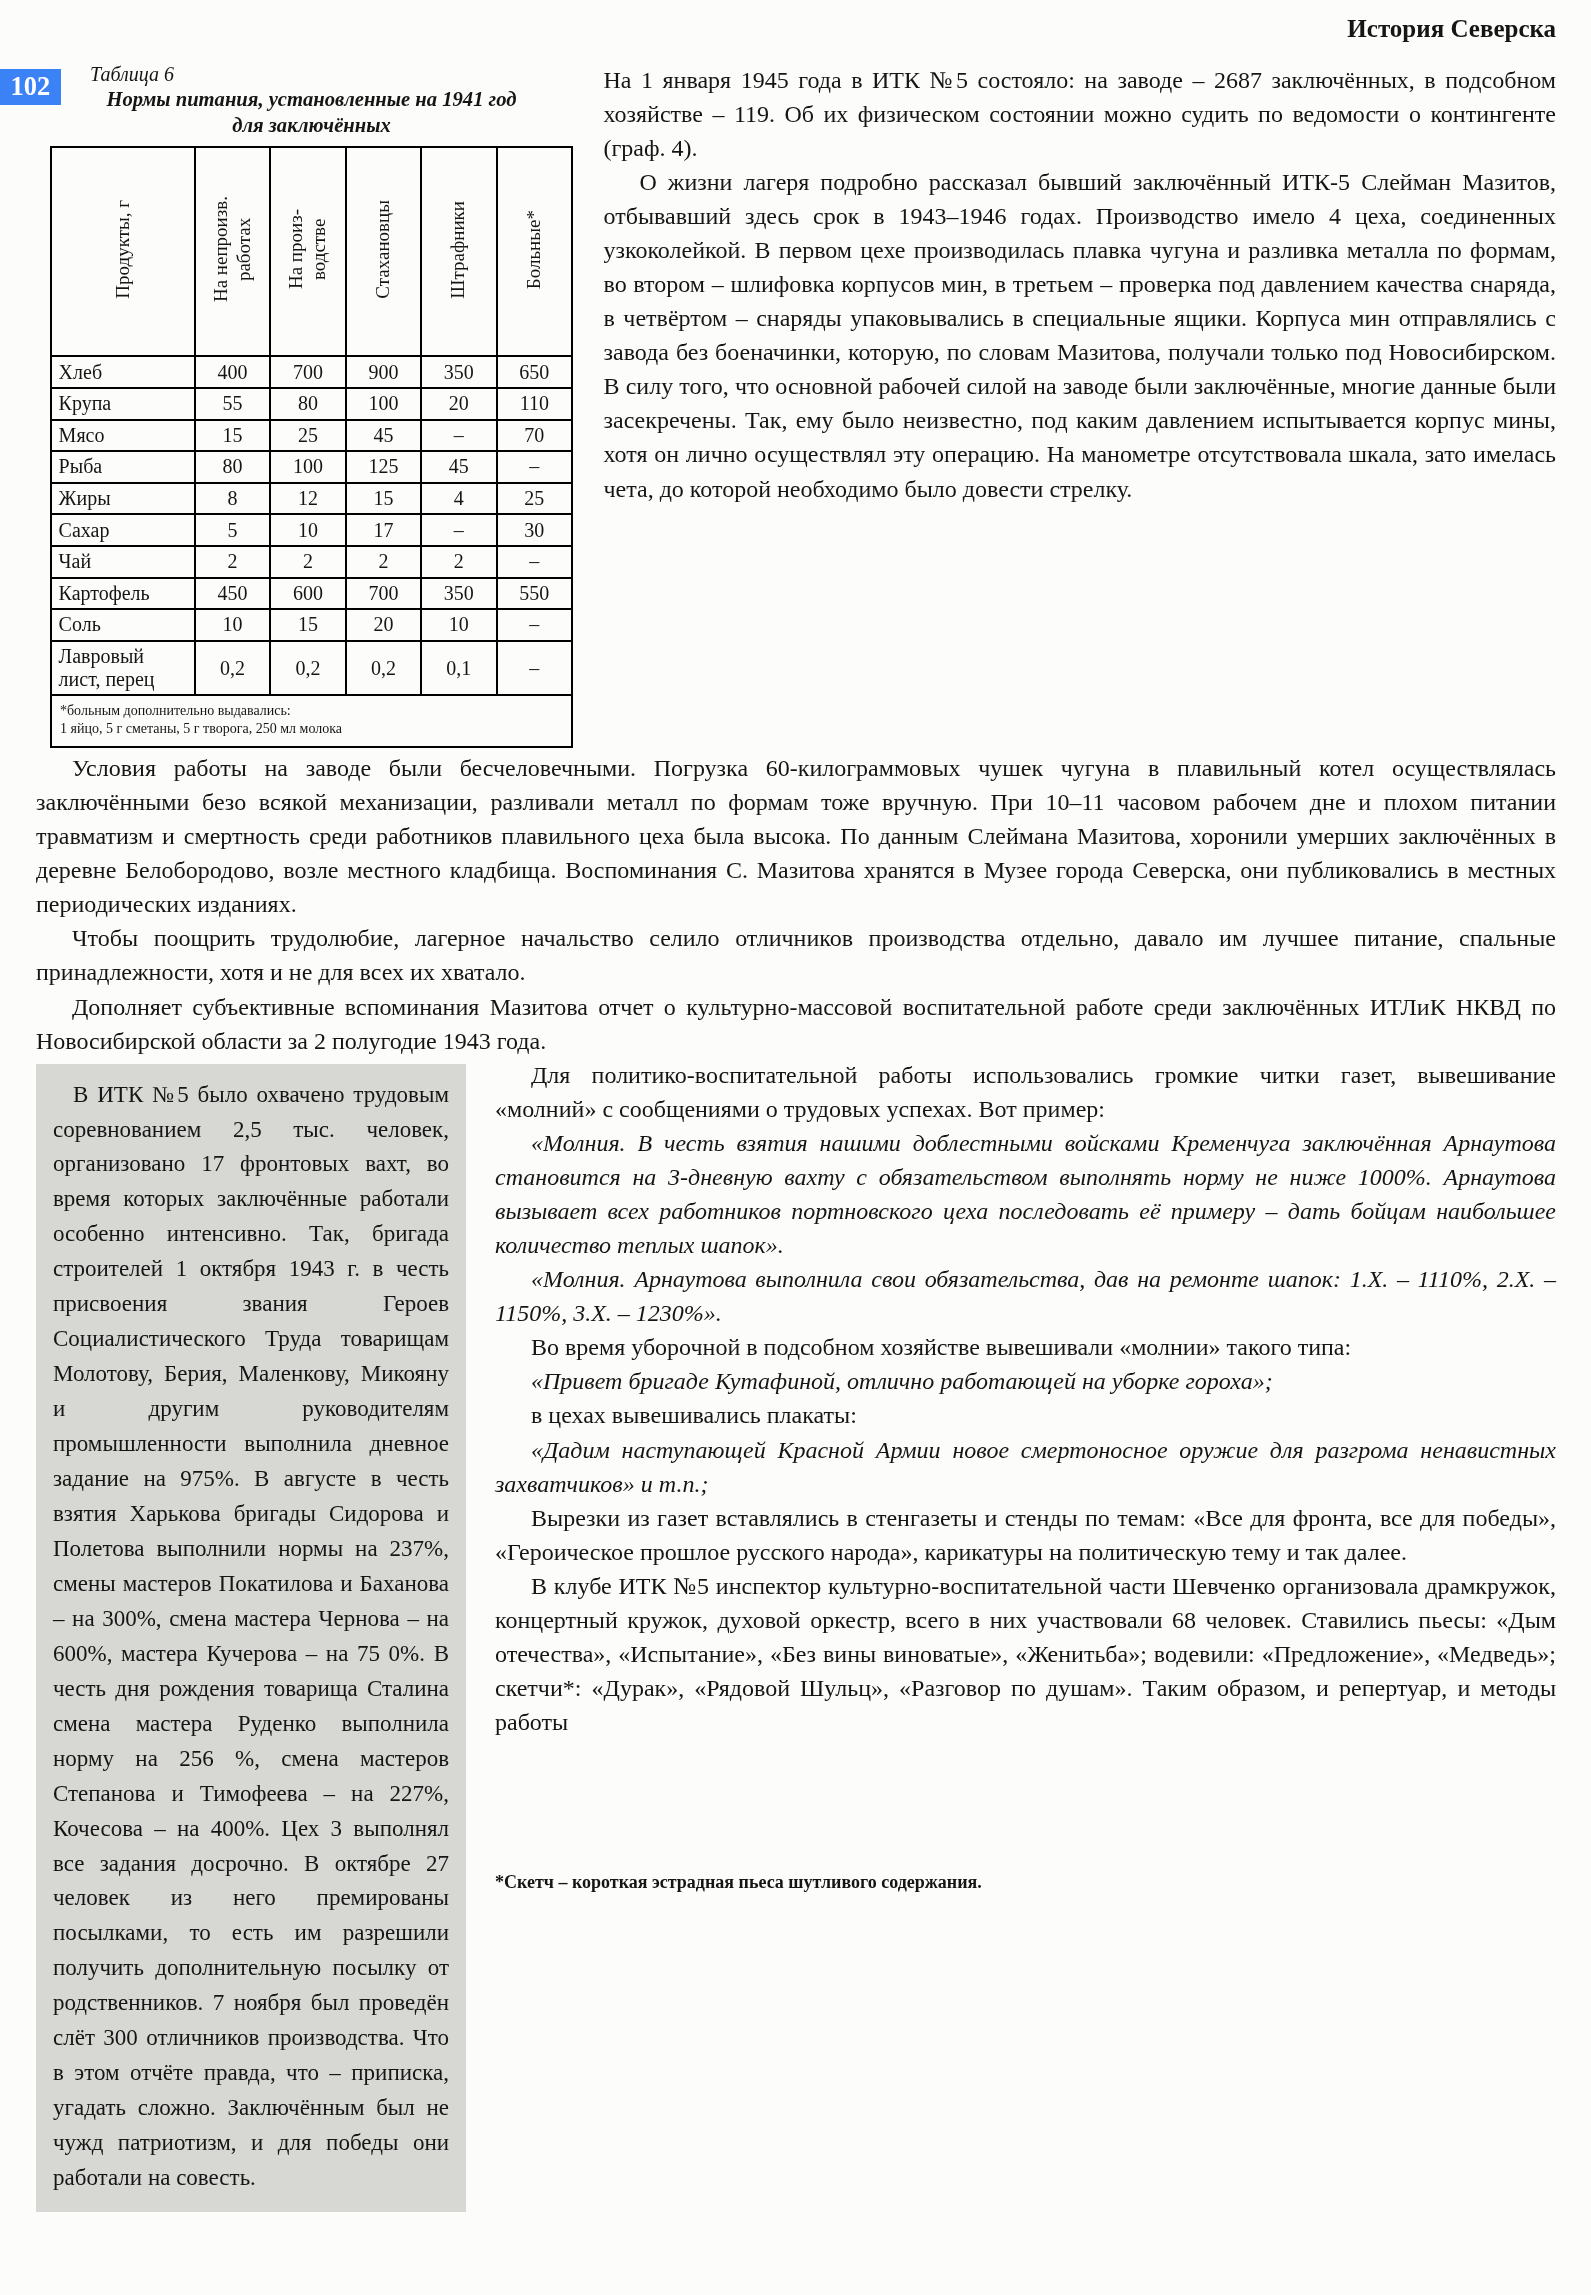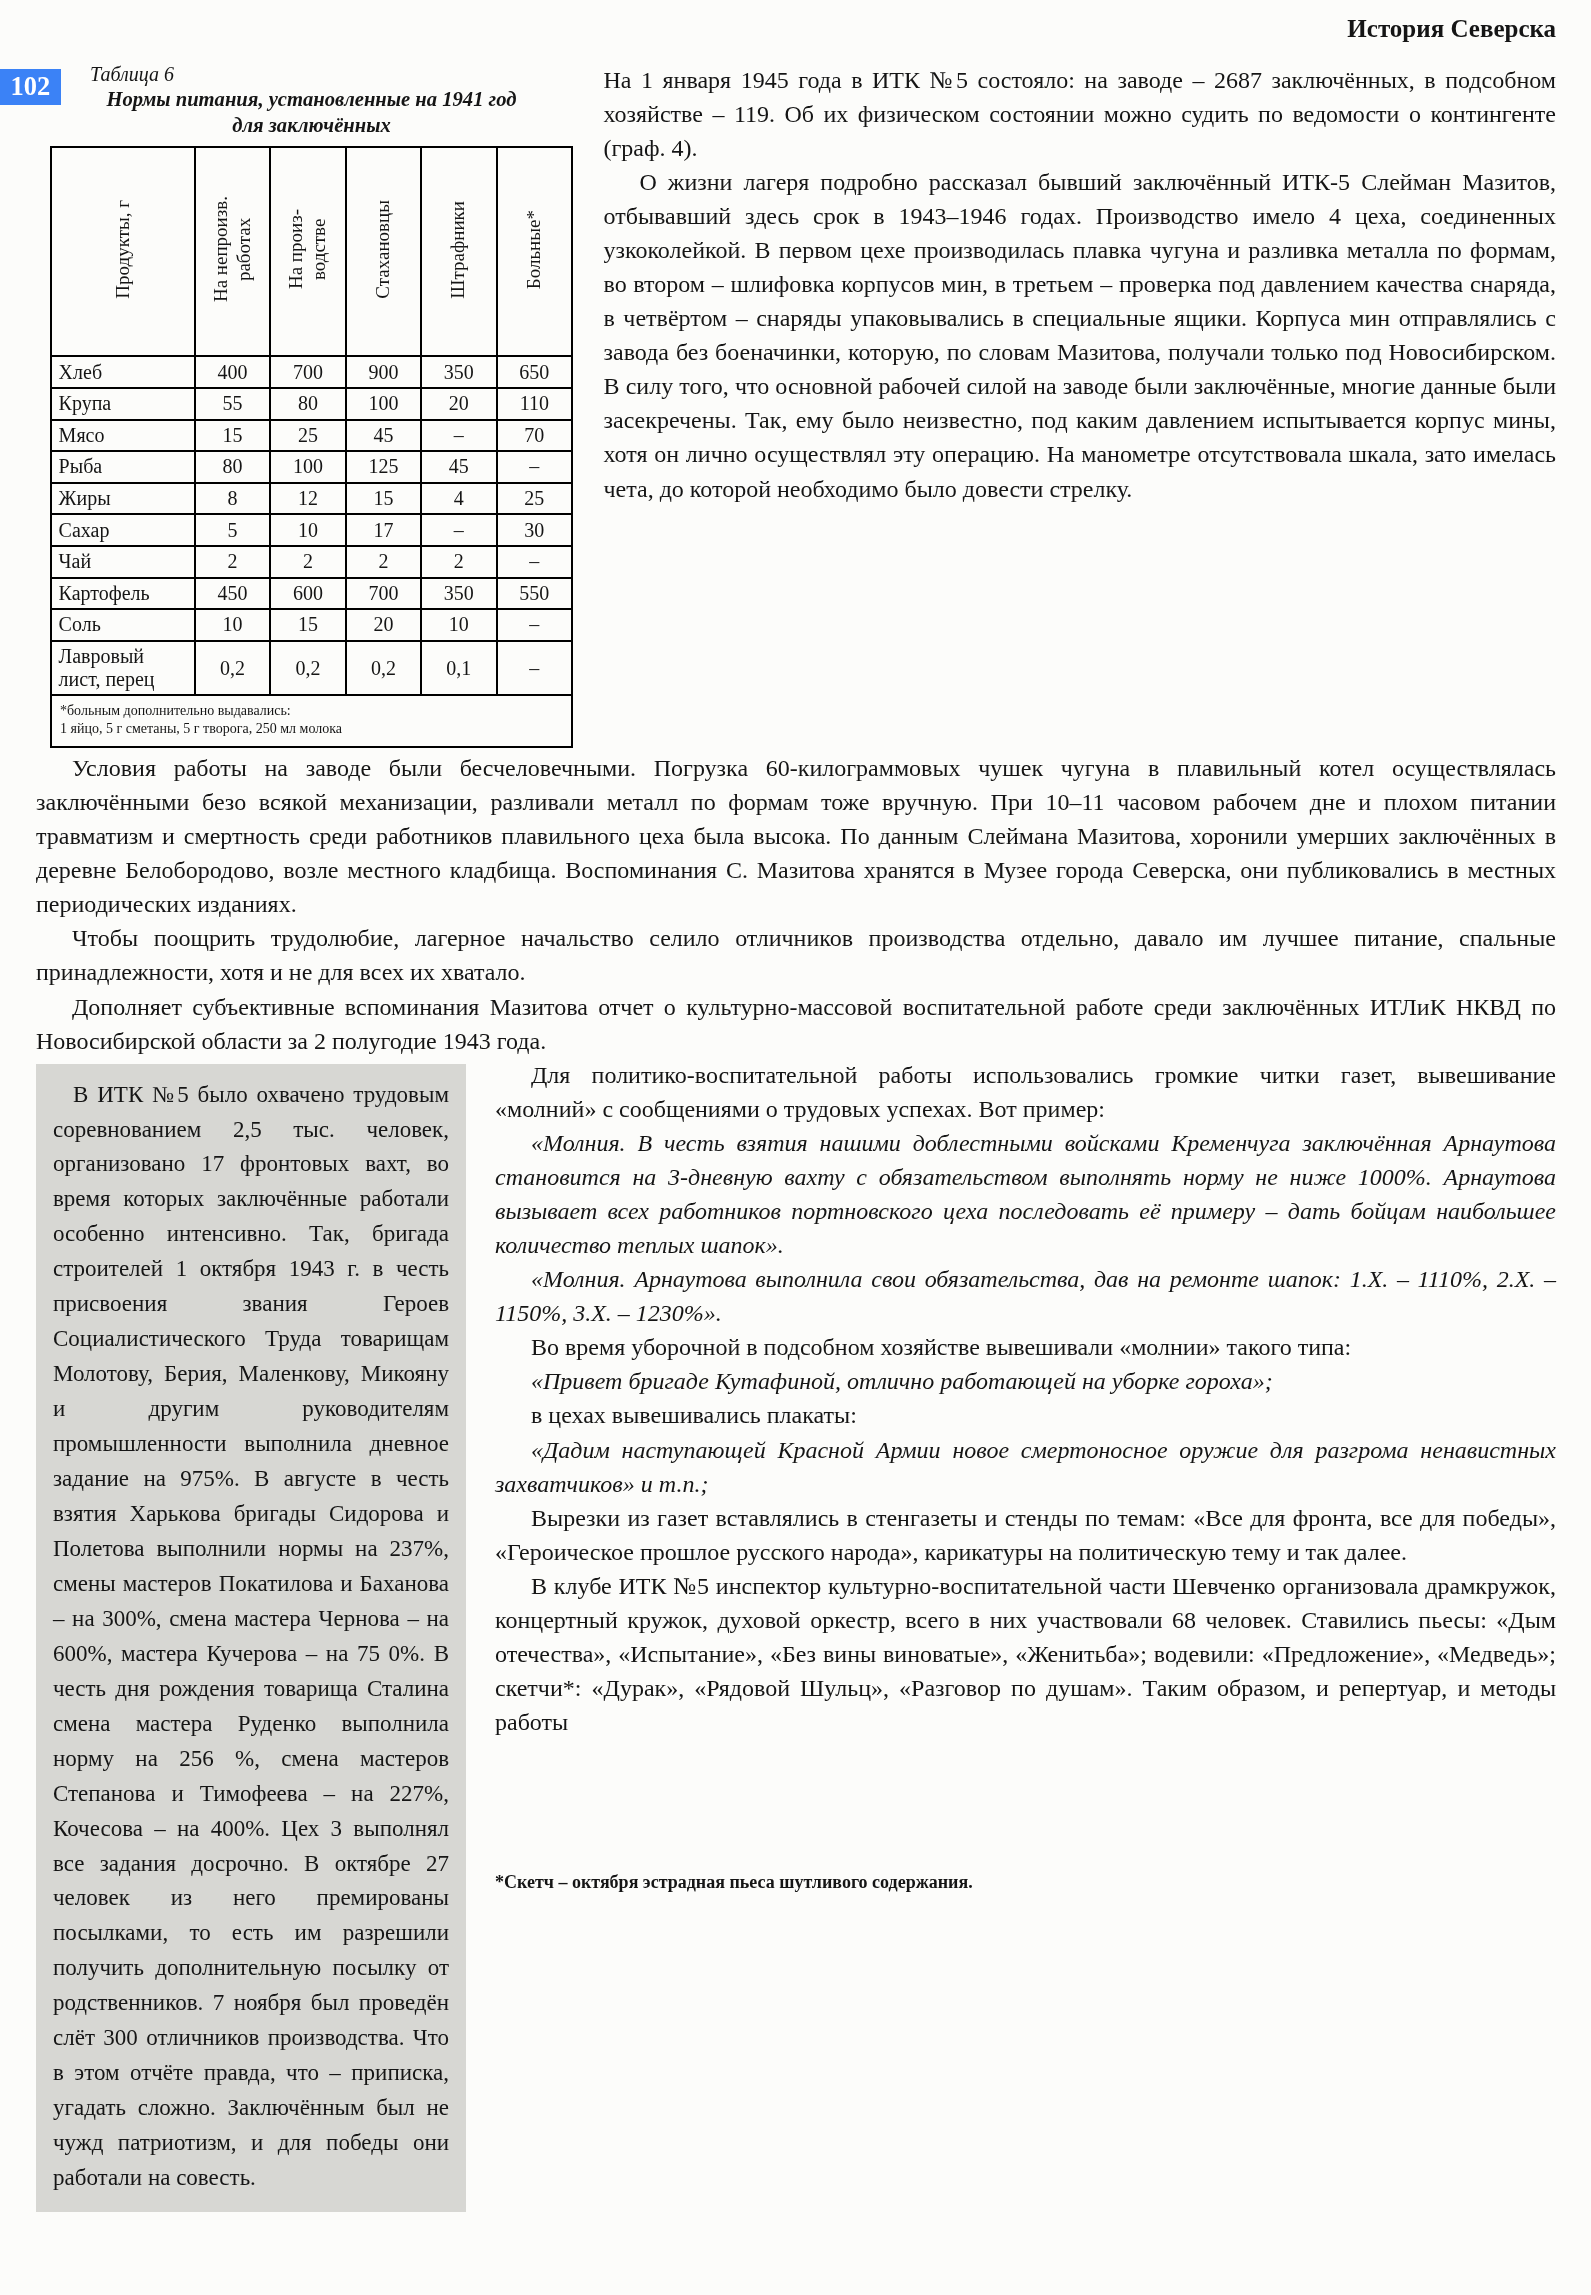--- a/index.html
+++ b/index.html
@@ -257,18 +257,18 @@
     <p class="q">«Молния. Арнаутова выполнила свои обязательства, дав на ремонте шапок: 1.X. – 1110%, 2.X. – 1150%, 3.X. – 1230%».</p>
     <p>Во время уборочной в подсобном хозяйстве вывешивали «молнии» такого типа:</p>
     <p class="q">«Привет бригаде Кутафиной, отлично работающей на уборке гороха»;</p>
     <p>в цехах вывешивались плакаты:</p>
     <p class="q">«Дадим наступающей Красной Армии новое смертоносное оружие для разгрома ненавистных захватчиков» и т.п.;</p>
     <p>Вырезки из газет вставлялись в стенгазеты и стенды по темам: «Все для фронта, все для победы», «Героическое прошлое русского народа», карикатуры на политическую тему и так далее.</p>
     <p>В клубе ИТК №5 инспектор культурно-воспитательной части Шевченко организовала драмкружок, концертный кружок, духовой оркестр, всего в них участвовали 68 человек. Ставились пьесы: «Дым отечества», «Испытание», «Без вины виноватые», «Женитьба»; водевили: «Предложение», «Медведь»; скетчи*: «Дурак», «Рядовой Шульц», «Разговор по душам». Таким образом, и репертуар, и методы работы</p>
 
     <div class="footnote-block">
       <div class="footnote-rule"></div>
-      <div class="footnote-text">*Скетч – октября эстрадная пьеса шутливого содержания.</div>
+      <div class="footnote-text">*Скетч – короткая эстрадная пьеса шутливого содержания.</div>
     </div>
   </div>
 
 </div>
 
 
 </body></html>

